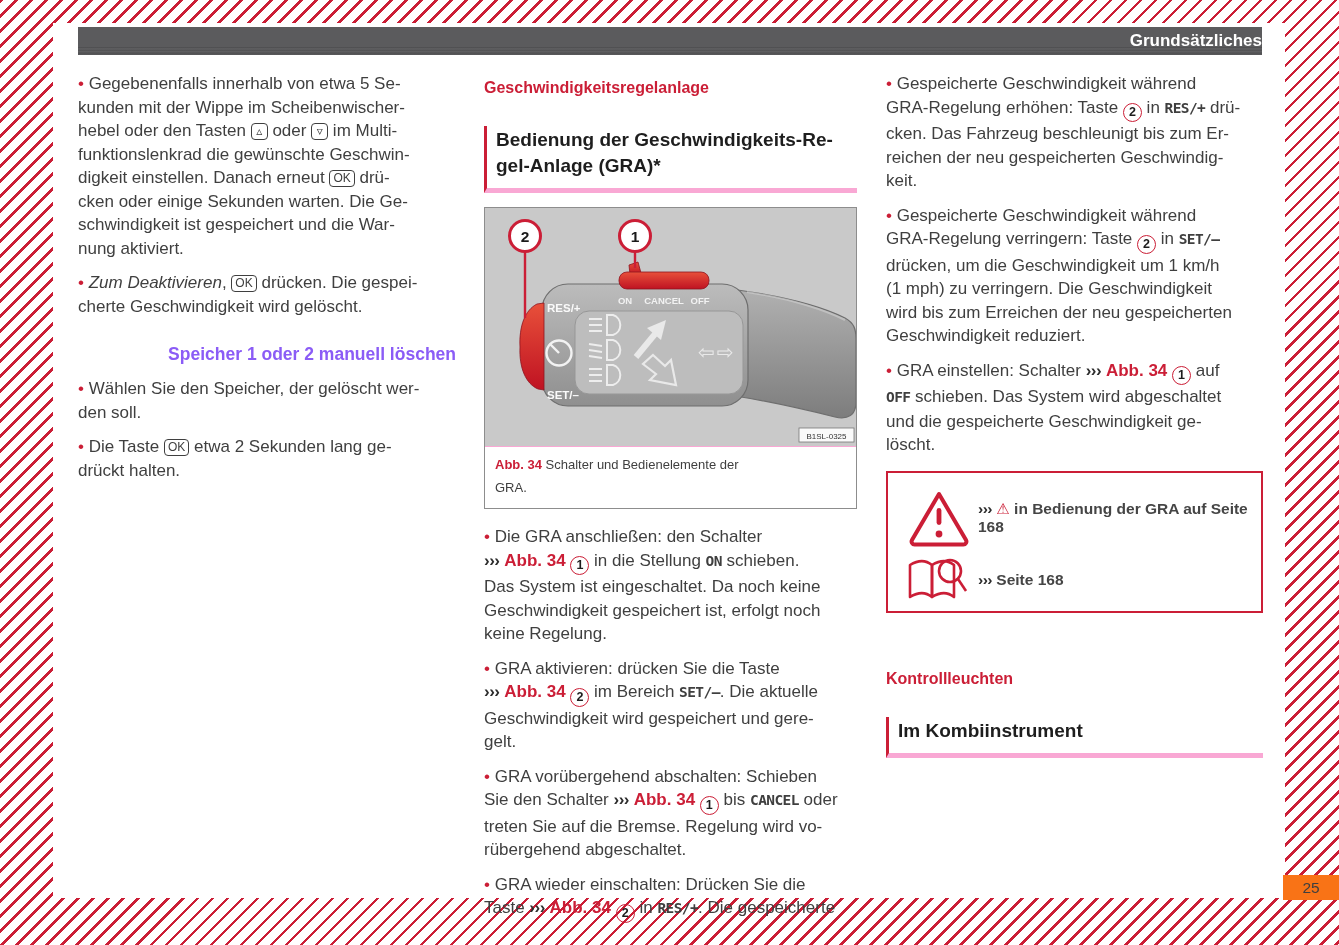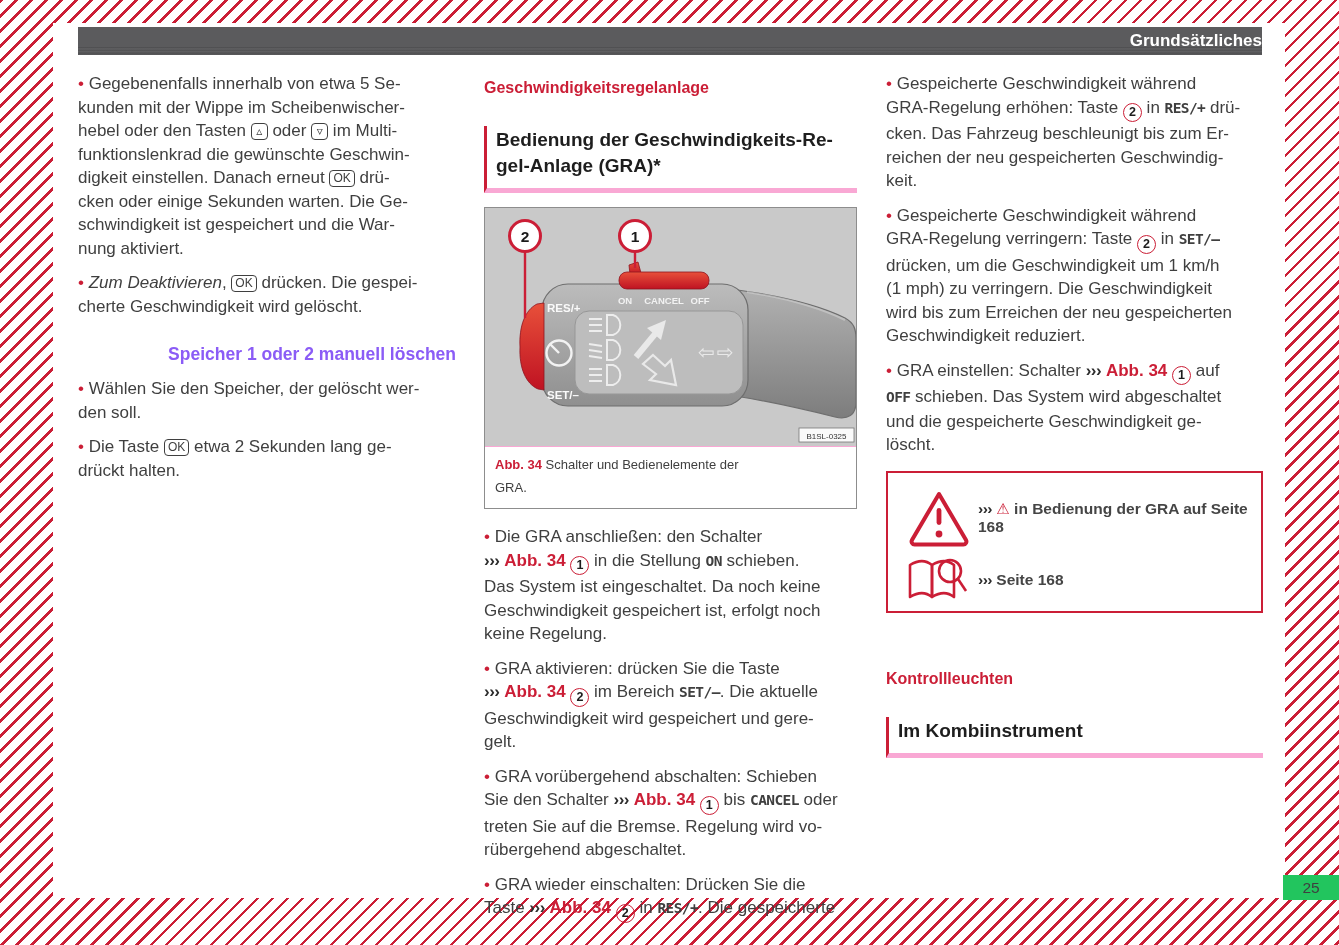--- a/index.html
+++ b/index.html
@@ -51,21 +51,21 @@
   figure{margin:0 0 16px 0;border:1px solid #8d8d8d;}
   #fig-image{display:block;background:#c9c9c9;}
   figcaption{border-top:1px solid #f9a8d4;padding:7px 10px 9px 10px;font-size:13px;line-height:22.5px;}
   svg text{font-family:"Liberation Sans",sans-serif;}
   .wbox{border:2px solid #cb1e36;padding:12px 12px 6px 12px;margin:14px 0 12px 0;}
   .wrow{display:flex;align-items:center;font-weight:700;font-size:15.5px;color:#454545;margin:4px 0 10px 0;}
   .wrow:last-child{margin-bottom:2px;}
   .wicon{width:78px;min-width:78px;display:flex;justify-content:center;align-items:center;}
   #k-title{margin-top:52px;}
   #pagenum{
-    position:absolute;left:1283px;top:875px;width:56px;height:25px;background:#22c55e;
+    position:absolute;left:1283px;top:875px;width:56px;height:25px;background:#f97316;
     font-size:15.5px;line-height:25px;text-align:center;color:#3f3f3f;
   }
 </style>
 </head>
 <body>
 
 <div id="content"></div>
 
 <div id="headerbar">
   <span>Grundsätzliches</span>

